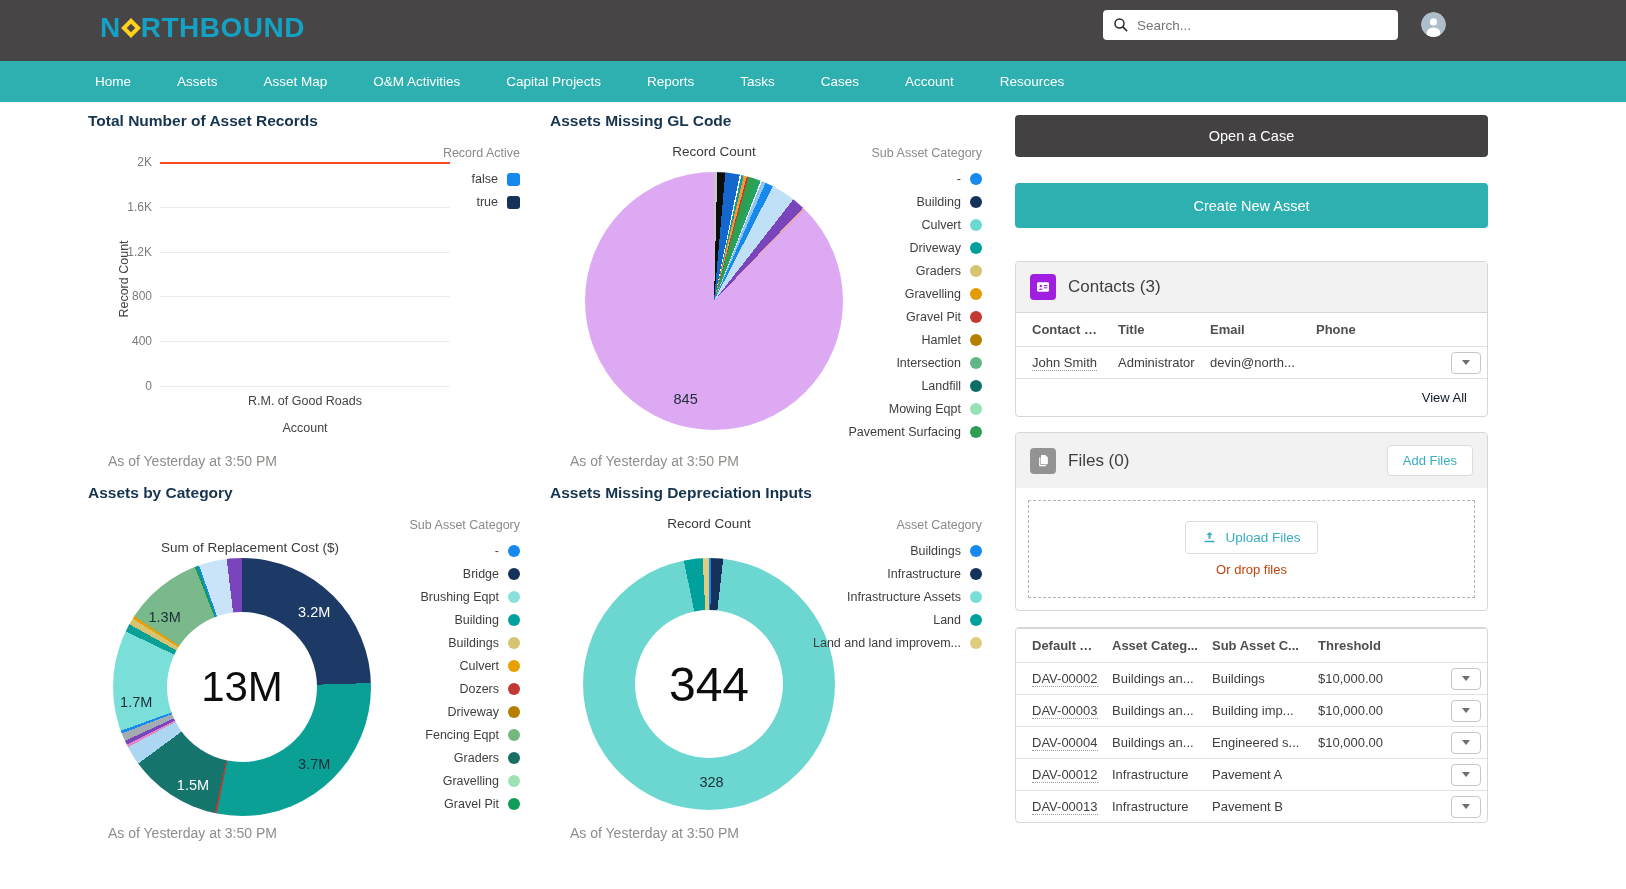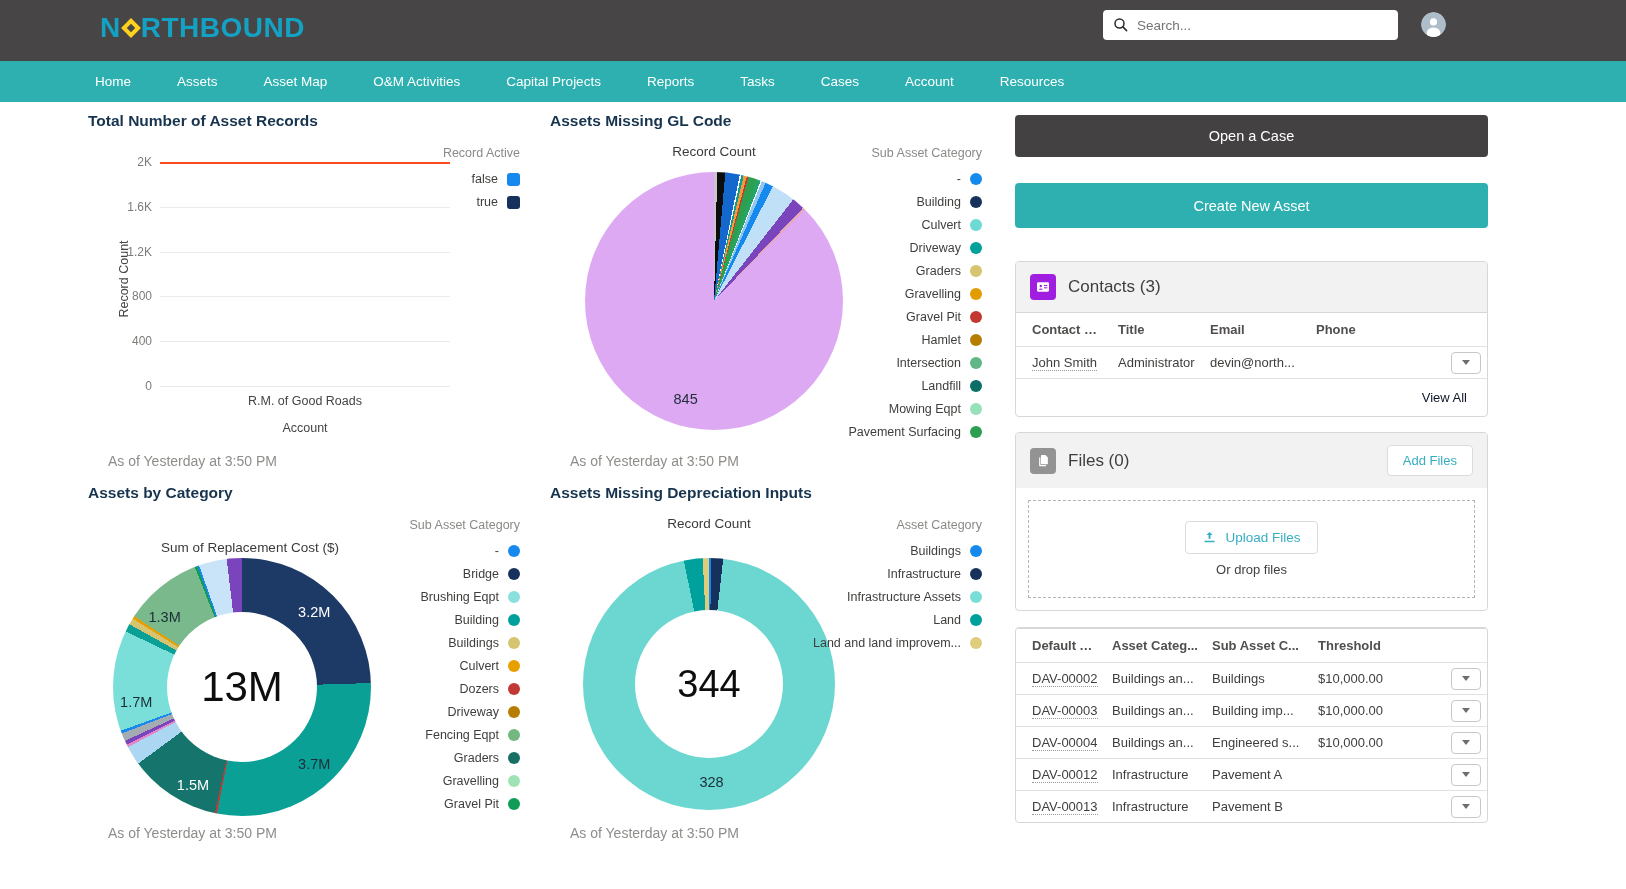--- a/index.html
+++ b/index.html
@@ -69,21 +69,21 @@
   .tcell { font-size:13px; color:#3e3e3c; padding:6px 6px; overflow:hidden; white-space:nowrap; text-overflow:ellipsis; }
   .tcell:first-child { padding-left:16px; }
   .thead .tcell { font-weight:700; color:#514f4d; }
   .cell-link { color:#3e3e3c; border-bottom:1px dotted #9b9b9b; width:max-content; max-width:100%; cursor:pointer; }
   .dd-btn { width:30px; height:22px; border:1px solid #c9c7c5; background:#fff; border-radius:4px; display:flex; align-items:center; justify-content:center; cursor:pointer; margin-left:2px; }
   .card-footer { border-top:1px solid #e3e1de; height:38px; display:flex; align-items:center; justify-content:flex-end; padding-right:20px; }
   .view-all { font-size:13px; color:#0f172a; cursor:pointer; }
   .dropzone-wrap { padding:12px; }
   .dropzone { border:1px dashed #b5b2af; height:98px; display:flex; flex-direction:column; align-items:center; justify-content:center; }
   .upload-btn { background:#fff; border:1px solid #dddbda; border-radius:4px; color:#35aec0; font-size:13.5px; padding:8px 16px; display:flex; align-items:center; gap:8px; cursor:pointer; font-family:"Liberation Sans",sans-serif; }
-  .drop-text { margin-top:8px; font-size:13px; color:#404040; }
+  .drop-text { margin-top:8px; font-size:13px; color:#c2410c; }
   .tri { width:0; height:0; border-left:4px solid transparent; border-right:4px solid transparent; border-top:5px solid #706e6b; }
 </style>
 </head>
 <body>
 
 <div class="app">
 
   <header class="hdr">
     <div class="logo">
       <span>N</span>
@@ -282,21 +282,21 @@
         </div>
       </div>
     <div class="asof">As of Yesterday at 3:50 PM</div>
   </section>
 
   <section class="widget" style="left:550px; top:484px; width:432px; height:360px;">
     <h2>Assets Missing Depreciation Inputs</h2>
     <div class="sub-t" style="left:33px; top:32px; width:252px;">Record Count</div>
     <div class="donut" style="left: 33px; top: 74px; width: 252px; height: 252px; background: conic-gradient(rgb(21, 137, 238) 0deg, rgb(21, 137, 238) 1.08deg, rgb(22, 50, 92) 1.08deg, rgb(22, 50, 92) 6.48deg, rgb(108, 214, 208) 6.48deg, rgb(108, 214, 208) 348.48deg, rgb(0, 161, 156) 348.48deg, rgb(0, 161, 156) 357.12deg, rgb(223, 204, 124) 357.12deg, rgb(223, 204, 124) 360deg);">
       <div class="hole" style="left:52px;top:52px;right:52px;bottom:52px;">
-        <span class="center-val" style="font-size:38px;">344</span>
+        <span class="center-val" style="font-size:48px;">344</span>
       </div>
     <span class="slice-label" style="left: 51%; top: 89%; color: rgb(27, 46, 56);">328</span>
       </div>
     <div class="legend">
         <div class="legend-title">Asset Category</div>
         <div class="legend-row">
           <span class="legend-label">Buildings</span>
           <span class="legend-swatch rd" style="background: rgb(21, 137, 238);"></span>
         </div>
         <div class="legend-row">

